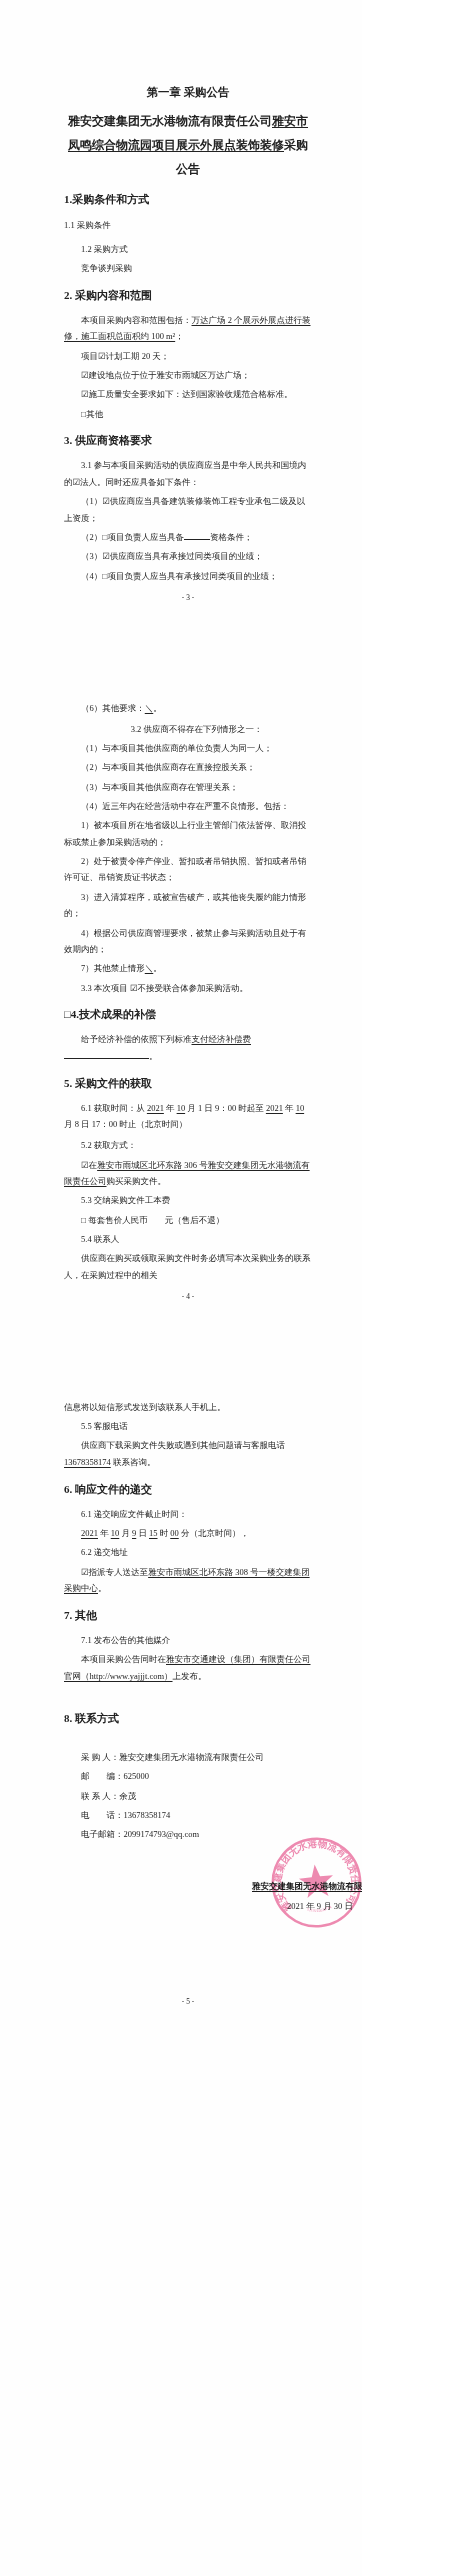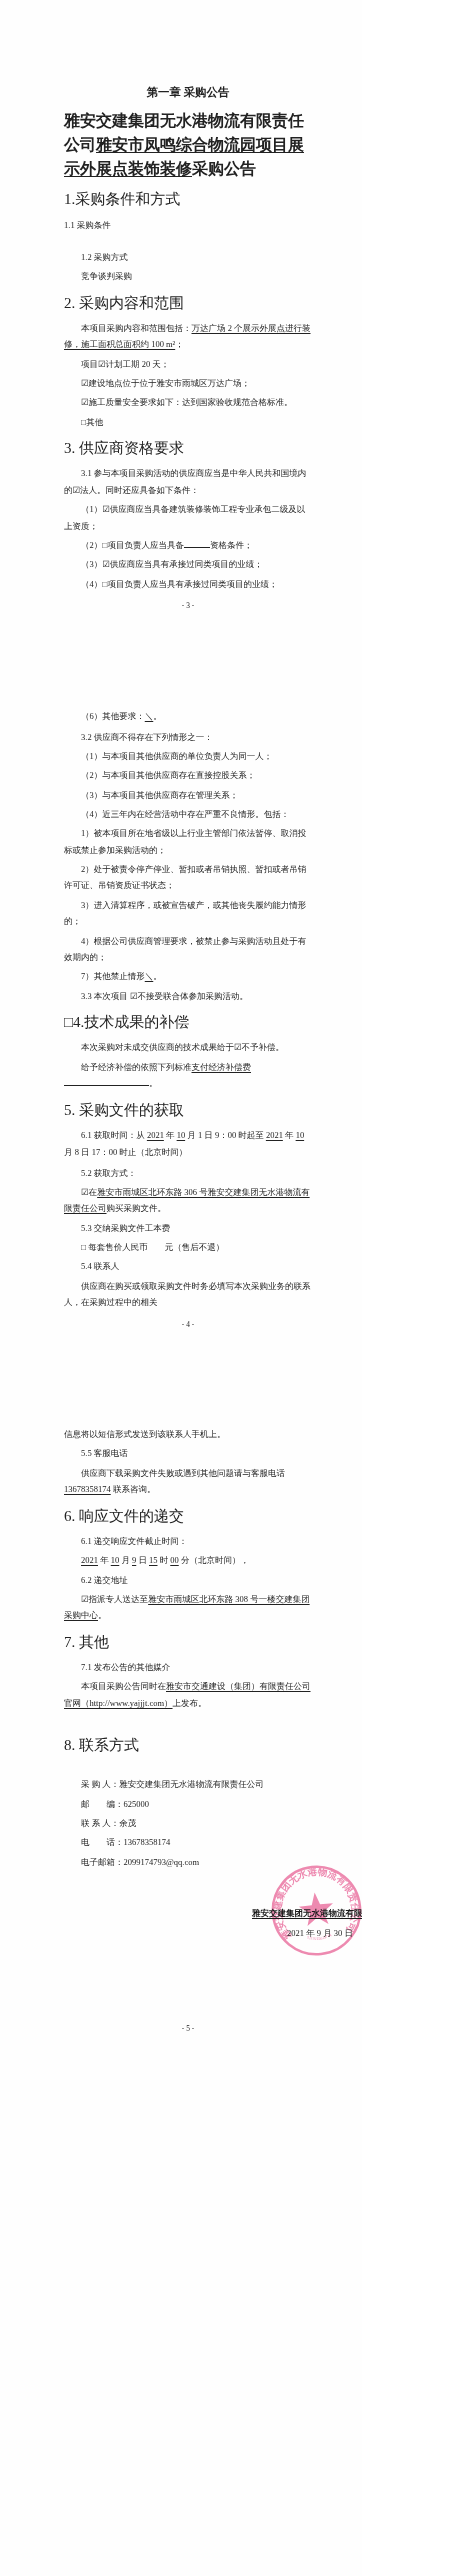--- a/index.html
+++ b/index.html
@@ -3,22 +3,22 @@
 <meta charset="utf-8">
 <style>
   html,body{margin:0;padding:0;background:#ffffff;}
   .doc{
     position:relative;width:362px;height:2576px;overflow:hidden;background:#fefefe;
     font-family:"Liberation Serif","DejaVu Serif",serif;color:#222;
     padding:83px 50px 0 64px;box-sizing:border-box;
   }
   .blk{margin:2.8px 0;font-size:8.5px;line-height:16.5px;}
   .chapter{font-size:11.4px;font-weight:bold;text-align:center;line-height:18px;margin:0 0 5.7px;}
-  .title{font-size:16px;font-weight:bold;text-align:left;line-height:24px;margin:8px 0 3.4px;}
-  .h1{font-size:15px;font-weight:normal;line-height:17px;margin:10.3px 0 8px;}
+  .title{font-size:12px;font-weight:bold;text-align:center;line-height:24px;margin:8px 0 3.4px;}
+  .h1{font-size:11px;font-weight:bold;line-height:17px;margin:10.3px 0 8px;}
   .ind{text-indent:2em;}
   .u{text-decoration:underline;text-underline-offset:2.3px;}
   .blank{display:inline-block;border-bottom:0.6px solid #222;height:8.5px;vertical-align:baseline;}
   .page-label{text-align:center;font-size:7.4px;line-height:11.4px;margin:8px 0 2.3px;color:#222;}
   .page-gap{height:91px;}
   .signature-area{position:relative;height:142px;}
   .sig-company{position:absolute;left:188px;top:35px;font-size:8.5px;white-space:nowrap;
     text-decoration:underline;text-underline-offset:2.3px;font-weight:bold;color:#1a1a1a;}
   .sig-date{position:absolute;left:223px;top:55px;font-size:8.5px;white-space:nowrap;}
   .stamp{position:absolute;left:205px;top:-10.3px;width:95px;height:95px;color:#e96a9b;
@@ -27,52 +27,51 @@
 </head>
 <body>
 
 <div class="doc">
   <div>
       <div class="page">
         <div class="blk chapter"><span class="">第一章 采购公告</span></div>
         <div class="blk title"><span class="">雅安交建集团无水港物流有限责任公司</span><span class="u">雅安市凤鸣综合物流园项目展示外展点装饰装修</span><span class="">采购公告</span></div>
         <div class="blk h1"><span class="">1.采购条件和方式</span></div>
         <div class="blk body" style="margin-top: 9px;"><span class="">1.1 采购条件</span></div>
-        <div class="blk body ind" style="margin-top: 15px;"><span class="">1.2 采购方式</span></div>
+        <div class="blk body ind" style="margin-top: 7px;"><span class="">1.2 采购方式</span></div>
         <div class="blk body ind"><span class="">竞争谈判采购</span></div>
         <div class="blk h1"><span class="">2. 采购内容和范围</span></div>
         <div class="blk body ind" style="margin-top: 5.7px;"><span class="">本项目采购内容和范围包括：</span><span class="u">万达广场 2 个展示外展点进行装修，施工面积总面积约 100 m²</span><span class="">；</span></div>
         <div class="blk body ind"><span class="">项目☑计划工期 20 天；</span></div>
         <div class="blk body ind"><span class="">☑建设地点位于位于雅安市雨城区万达广场；</span></div>
         <div class="blk body ind"><span class="">☑施工质量安全要求如下：达到国家验收规范合格标准。</span></div>
         <div class="blk body ind"><span class="">□其他</span></div>
         <div class="blk h1"><span class="">3. 供应商资格要求</span></div>
         <div class="blk body ind" style="margin-top: 6.8px;"><span class="">3.1 参与本项目采购活动的供应商应当是中华人民共和国境内的☑法人。同时还应具备如下条件：</span></div>
         <div class="blk body ind"><span class="">（1）☑供应商应当具备建筑装修装饰工程专业承包二级及以上资质；</span></div>
         <div class="blk body ind"><span class="">（2）□项目负责人应当具备</span><span class="blank" style="width: 26px;"></span><span class="">资格条件；</span></div>
         <div class="blk body ind"><span class="">（3）☑供应商应当具有承接过同类项目的业绩；</span></div>
         <div class="blk body ind"><span class="">（4）□项目负责人应当具有承接过同类项目的业绩；</span></div>
         <div class="page-label">- 3 -</div>
       </div>
       <div class="page-gap"></div>
       <div class="page">
         <div class="blk body ind"><span class="">（6）其他要求：</span><span class="u">＼</span><span class="">。</span></div>
-        <div class="blk body ind" style="margin-top: 4.6px;"><span class="">3.2 供应商不得存在下列情形之一：</span></div>
+        <div class="blk body ind" style="margin-top: 4.6px; text-align: center;"><span class="">3.2 供应商不得存在下列情形之一：</span></div>
         <div class="blk body ind"><span class="">（1）与本项目其他供应商的单位负责人为同一人；</span></div>
         <div class="blk body ind"><span class="">（2）与本项目其他供应商存在直接控股关系；</span></div>
         <div class="blk body ind"><span class="">（3）与本项目其他供应商存在管理关系；</span></div>
         <div class="blk body ind"><span class="">（4）近三年内在经营活动中存在严重不良情形。包括：</span></div>
         <div class="blk body ind"><span class="">1）被本项目所在地省级以上行业主管部门依法暂停、取消投标或禁止参加采购活动的；</span></div>
         <div class="blk body ind"><span class="">2）处于被责令停产停业、暂扣或者吊销执照、暂扣或者吊销许可证、吊销资质证书状态；</span></div>
         <div class="blk body ind"><span class="">3）进入清算程序，或被宣告破产，或其他丧失履约能力情形的；</span></div>
         <div class="blk body ind"><span class="">4）根据公司供应商管理要求，被禁止参与采购活动且处于有效期内的；</span></div>
         <div class="blk body ind"><span class="">7）其他禁止情形</span><span class="u">＼</span><span class="">。</span></div>
         <div class="blk body ind"><span class="">3.3 本次项目 ☑不接受联合体参加采购活动。</span></div>
         <div class="blk h1"><span class="">□4.技术成果的补偿</span></div>
-        <div class="blk body ind" style="margin-top: 8px;"><span class="">本次采购对未成交供应商的技术成果给于☑不予补偿。</span></div>
         <div class="blk body ind"><span class="">给予经济补偿的依照下列标准</span><span class="u">支付经济补偿费</span><span class="blank" style="width: 85px;"></span><span class="">。</span></div>
         <div class="blk h1"><span class="">5. 采购文件的获取</span></div>
         <div class="blk body ind" style="margin-top: 6.8px;"><span class="">6.1 获取时间：从 </span><span class="u">2021</span><span class=""> 年 </span><span class="u">10</span><span class=""> 月 1 日 9：00 时起至 </span><span class="u">2021</span><span class=""> 年 </span><span class="u">10</span><span class=""> 月 8 日 17：00 时止（北京时间）</span></div>
         <div class="blk body ind" style="margin-top: 4.6px;"><span class="">5.2 获取方式：</span></div>
         <div class="blk body ind"><span class="">☑在</span><span class="u">雅安市雨城区北环东路 306 号雅安交建集团无水港物流有限责任公司</span><span class="">购买采购文件。</span></div>
         <div class="blk body ind"><span class="">5.3 交纳采购文件工本费</span></div>
         <div class="blk body ind"><span class="">□ 每套售价人民币　　元（售后不退）</span></div>
         <div class="blk body ind"><span class="">5.4 联系人</span></div>
         <div class="blk body ind"><span class="">供应商在购买或领取采购文件时务必填写本次采购业务的联系人，在采购过程中的相关</span></div>
         <div class="page-label">- 4 -</div>

